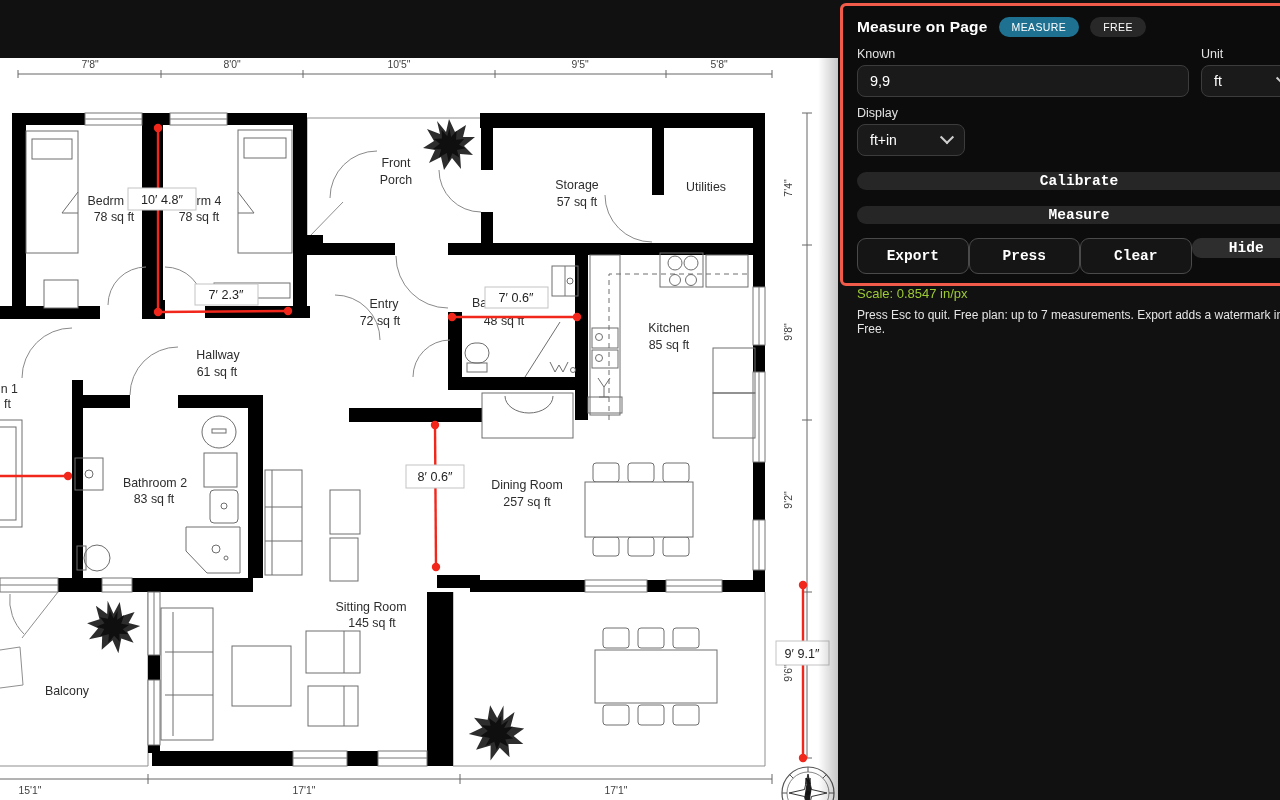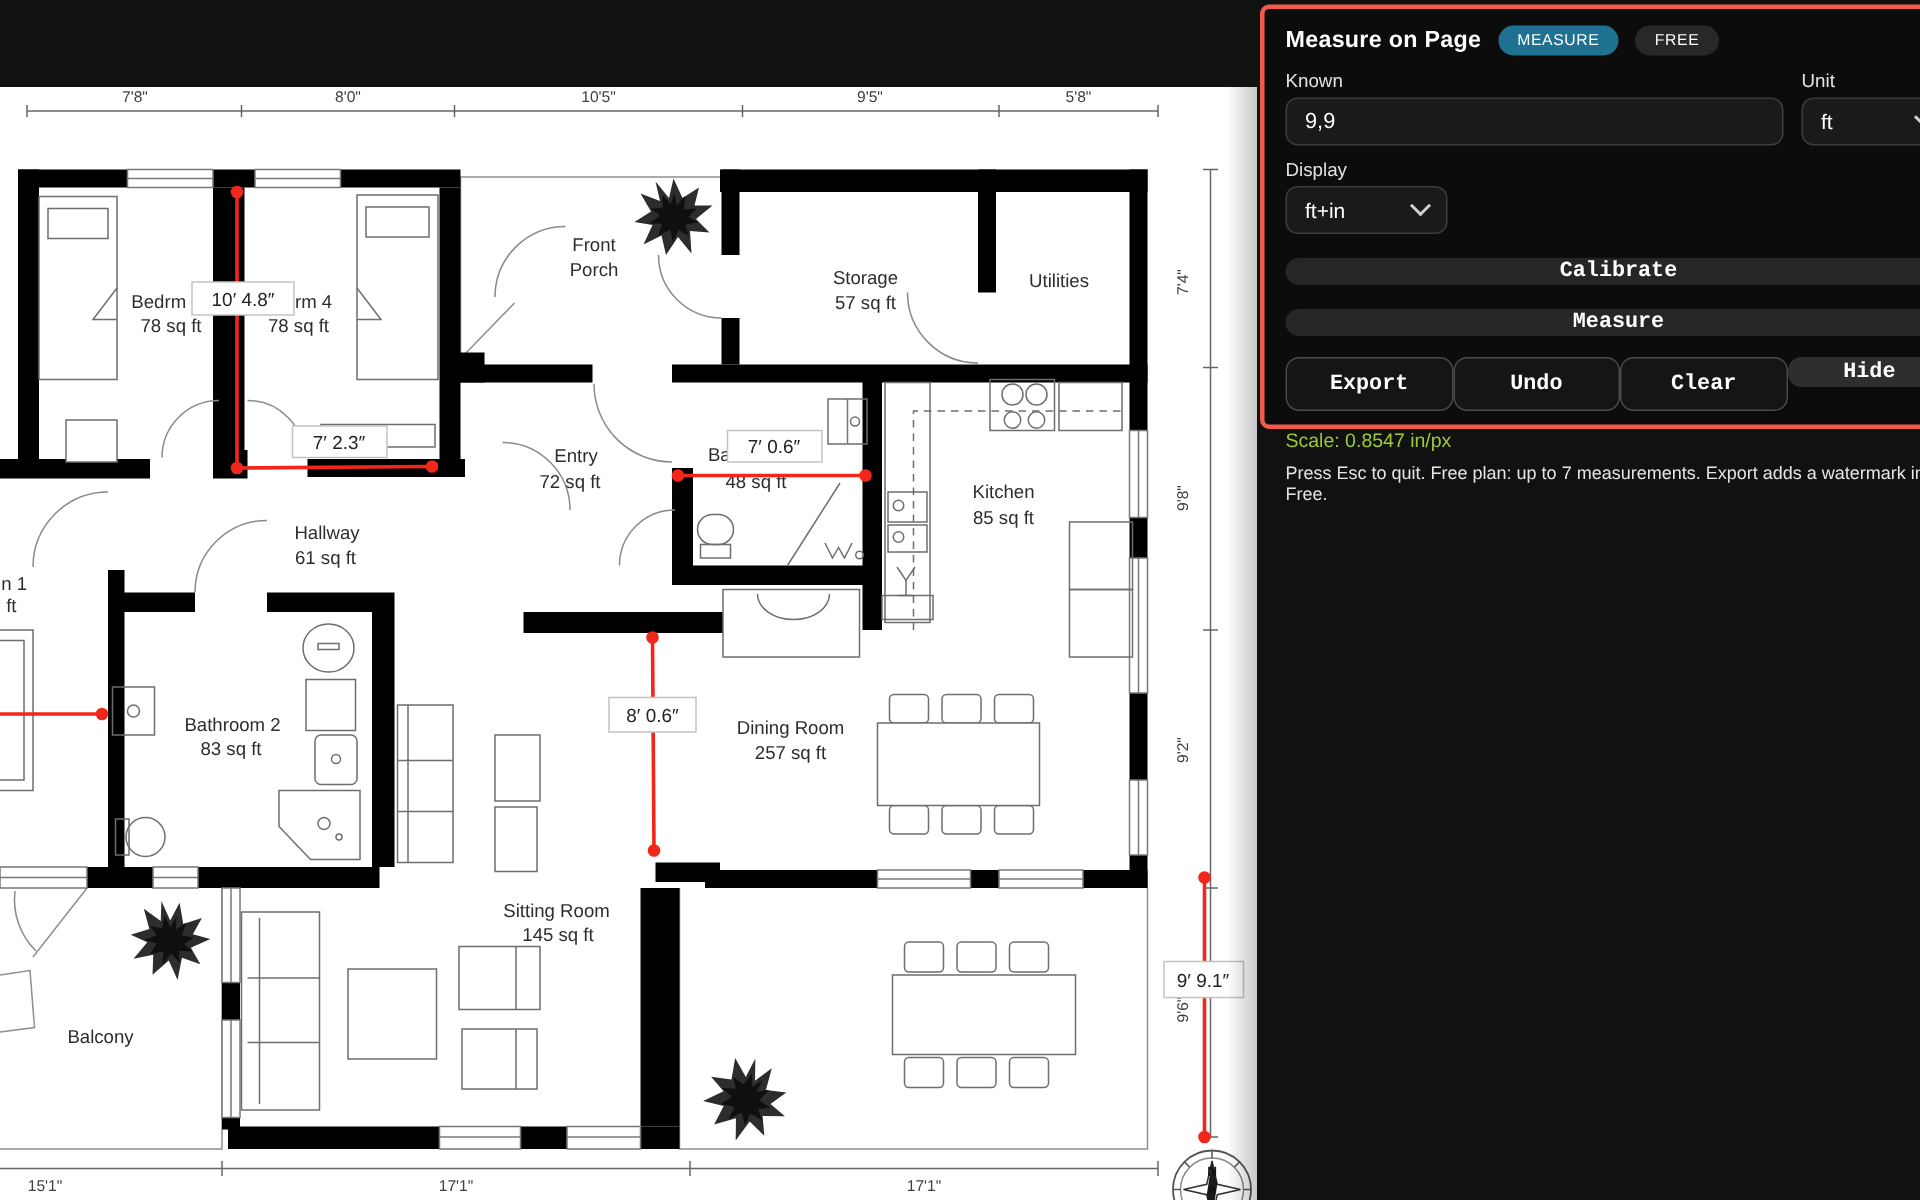--- a/index.html
+++ b/index.html
@@ -482,21 +482,21 @@
       <div class="sel sel-display">
         <span>ft+in</span>
         <span class="chev"></span>
       </div>
       <button class="btn btn-solid">Calibrate</button>
       <button class="btn btn-solid">Measure</button>
     </div>
 
     <div class="btnrow">
       <button class="btn btn-outline">Export</button>
-      <button class="btn btn-outline">Undo</button>
+      <button class="btn btn-outline">Press</button>
       <button class="btn btn-outline">Clear</button>
       <button class="btn btn-hide">Hide</button>
     </div>
 
     <div class="scale-line">Scale: 0.8547 in/px</div>
     <div class="help-line">Press Esc to quit. Free plan: up to 7 measurements. Export adds a watermark in Free.</div>
   </div>
 </div>
 
 </body></html>

